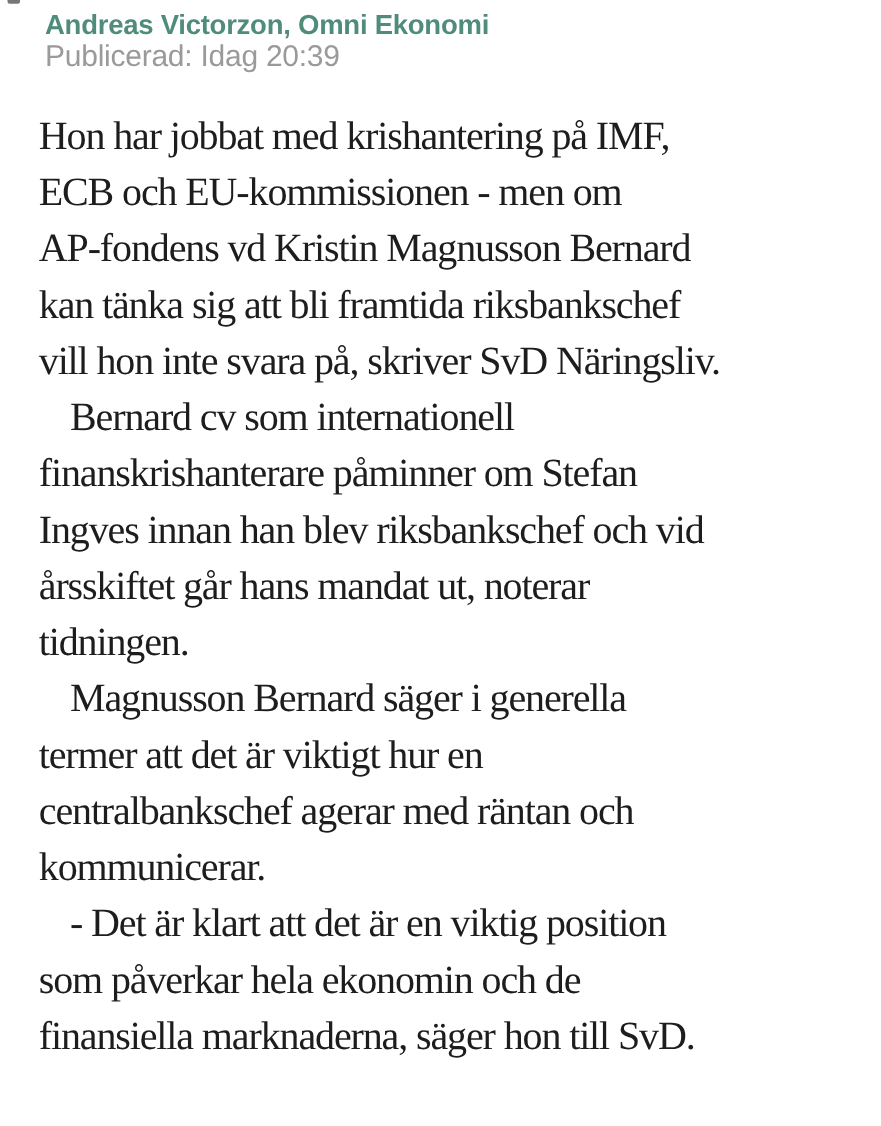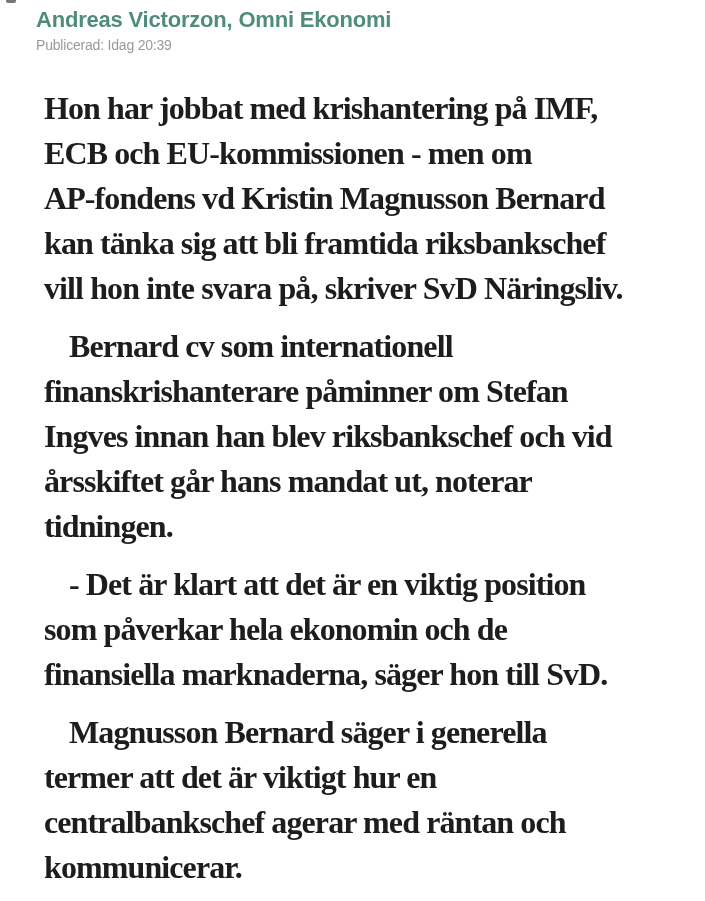--- a/index.html
+++ b/index.html
@@ -35,37 +35,36 @@
   .byline .author{
     color:var(--c-byline);
     font-weight:700;
     font-size:22px;
     line-height:25px;
     letter-spacing:-0.2px;
   }
   .byline .published{
     color:var(--c-published);
     font-weight:400;
-    font-size:14px;
+    font-size:24px;
     line-height:25px;
     letter-spacing:-0.2px;
     margin-top:1px;
   }
   .article{
     margin:28px 28px 0 31px;
     font-family:"Liberation Serif","DejaVu Serif",serif;
     color:var(--c-body);
     font-size:32px;
     line-height:45px;
     letter-spacing:-0.9px;
   }
   .article p{
-    margin:13px;
+    margin:0;
     white-space:pre-line;
-    font-weight:bold;
   }
   .article p.indent{
     text-indent:25px;
   }
 </style>
 </head>
 <body>
 
 <div class="page">
   <div class="artifact"></div>
@@ -79,21 +78,21 @@
       <p>Hon har jobbat med krishantering på IMF,
 ECB och EU-kommissionen - men om
 AP-fondens vd Kristin Magnusson Bernard
 kan tänka sig att bli framtida riksbankschef
 vill hon inte svara på, skriver SvD Näringsliv.</p>
       <p class="indent">Bernard cv som internationell
 finanskrishanterare påminner om Stefan
 Ingves innan han blev riksbankschef och vid
 årsskiftet går hans mandat ut, noterar
 tidningen.</p>
-      <p class="indent">- Det är klart att det är en viktig position
-som påverkar hela ekonomin och de
-finansiella marknaderna, säger hon till SvD.</p>
       <p class="indent">Magnusson Bernard säger i generella
 termer att det är viktigt hur en
 centralbankschef agerar med räntan och
 kommunicerar.</p>
+      <p class="indent">- Det är klart att det är en viktig position
+som påverkar hela ekonomin och de
+finansiella marknaderna, säger hon till SvD.</p>
     </main>
 </div>
 
 </body></html>

